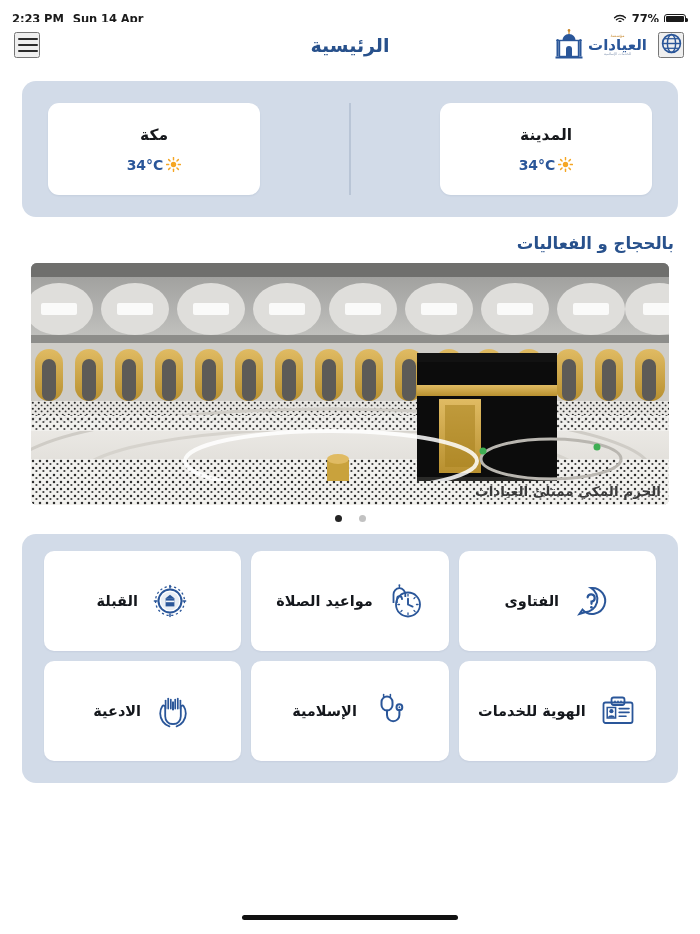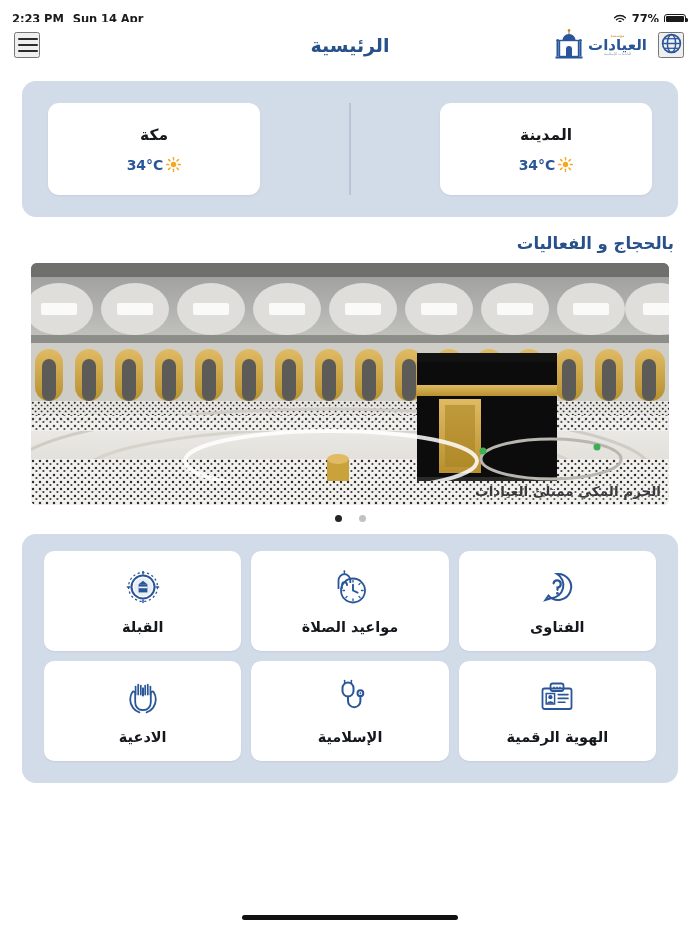--- a/index.html
+++ b/index.html
@@ -123,21 +123,21 @@
     background:#d2dbe8;
     border-radius: 14px;
     padding: 17px 22px 22px 22px;
     display:grid; grid-template-columns: repeat(3, 1fr);
     gap: 10px 10px;
     direction: rtl;
   }
   .tile {
     background:#fff; border-radius: 10px;
     height: 100px;
-    display:flex; flex-direction:column; align-items:center; justify-content:center;
+    display:flex; flex-direction:row; align-items:center; justify-content:center;
     gap: 13px;
     box-shadow: 0 1px 2px rgba(40,60,100,0.07);
   }
   .tile-ico { width: 38px; height: 38px; display:flex; align-items:center; justify-content:center; }
   .tile-ico svg { display:block; }
   .tile-label { font-size: 14.5px; font-weight: bold; color:#14171c; }
 
   
   .home-bar-area { height: 34px; flex: 0 0 34px; display:flex; align-items:center; justify-content:center; }
   .home-bar { width: 216px; height: 5px; border-radius: 3px; background:#111; }
@@ -466,21 +466,21 @@
             <rect x="7.2" y="14.5" width="8.4" height="10.5" fill="none" stroke="#2a5699" stroke-width="1.5"></rect>
             <circle cx="11.4" cy="18.2" r="2.1" fill="#2a5699"></circle>
             <path d="M7.9 24.6 C8.4 21.6 14.4 21.6 14.9 24.6 Z" fill="#2a5699"></path>
             <g stroke="#2a5699" stroke-width="1.6" stroke-linecap="round">
               <line x1="19.2" y1="15.6" x2="29" y2="15.6"></line>
               <line x1="19.2" y1="19.4" x2="29" y2="19.4"></line>
               <line x1="19.2" y1="23.2" x2="26" y2="23.2"></line>
             </g>
           </svg>
         </span>
-        <span class="tile-label">الهوية الرقمية</span>
+        <span class="tile-label">الهوية للخدمات</span>
       </div>
 
       <div class="tile">
         <span class="tile-ico">
           <svg viewBox="0 0 36 36" width="36" height="36">
             <rect x="10.5" y="3.5" width="11" height="14" rx="5.5" fill="none" stroke="#2a5699" stroke-width="2"></rect>
             <g stroke="#2a5699" stroke-width="1.5" stroke-linecap="round">
               <line x1="12.6" y1="3.6" x2="12.6" y2="1.6"></line>
               <line x1="19.4" y1="3.6" x2="19.4" y2="1.6"></line>
             </g>

